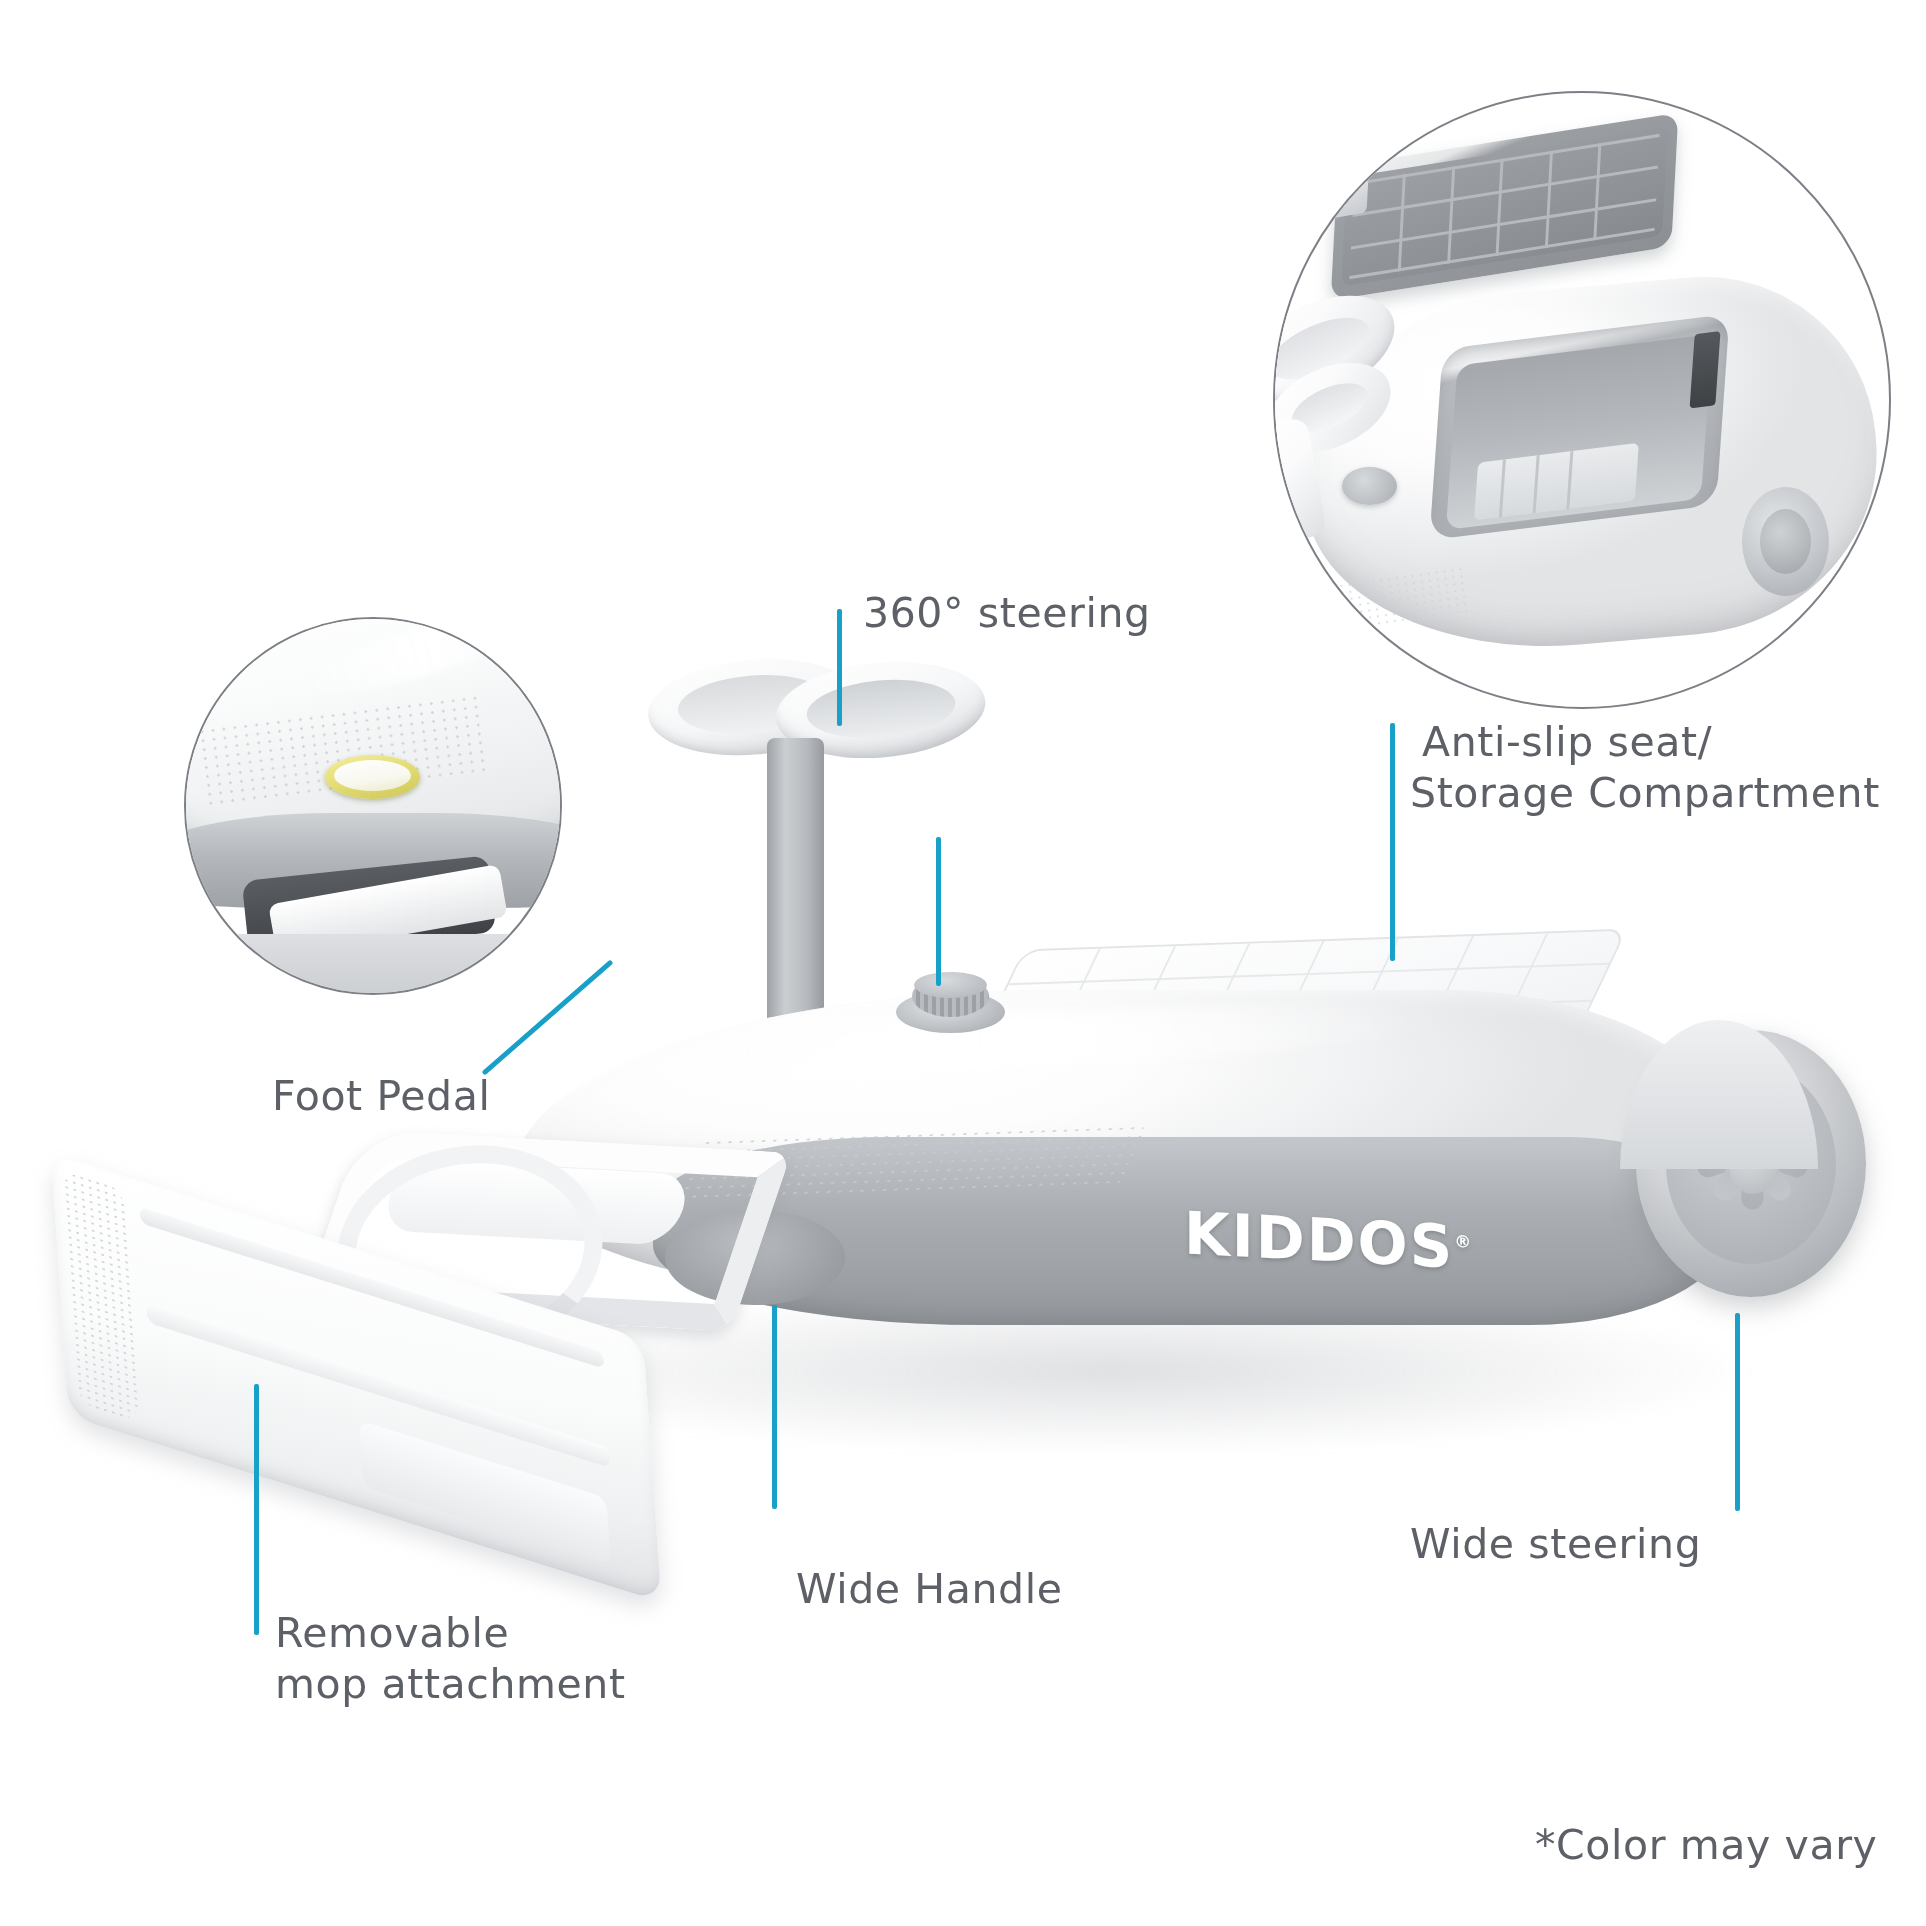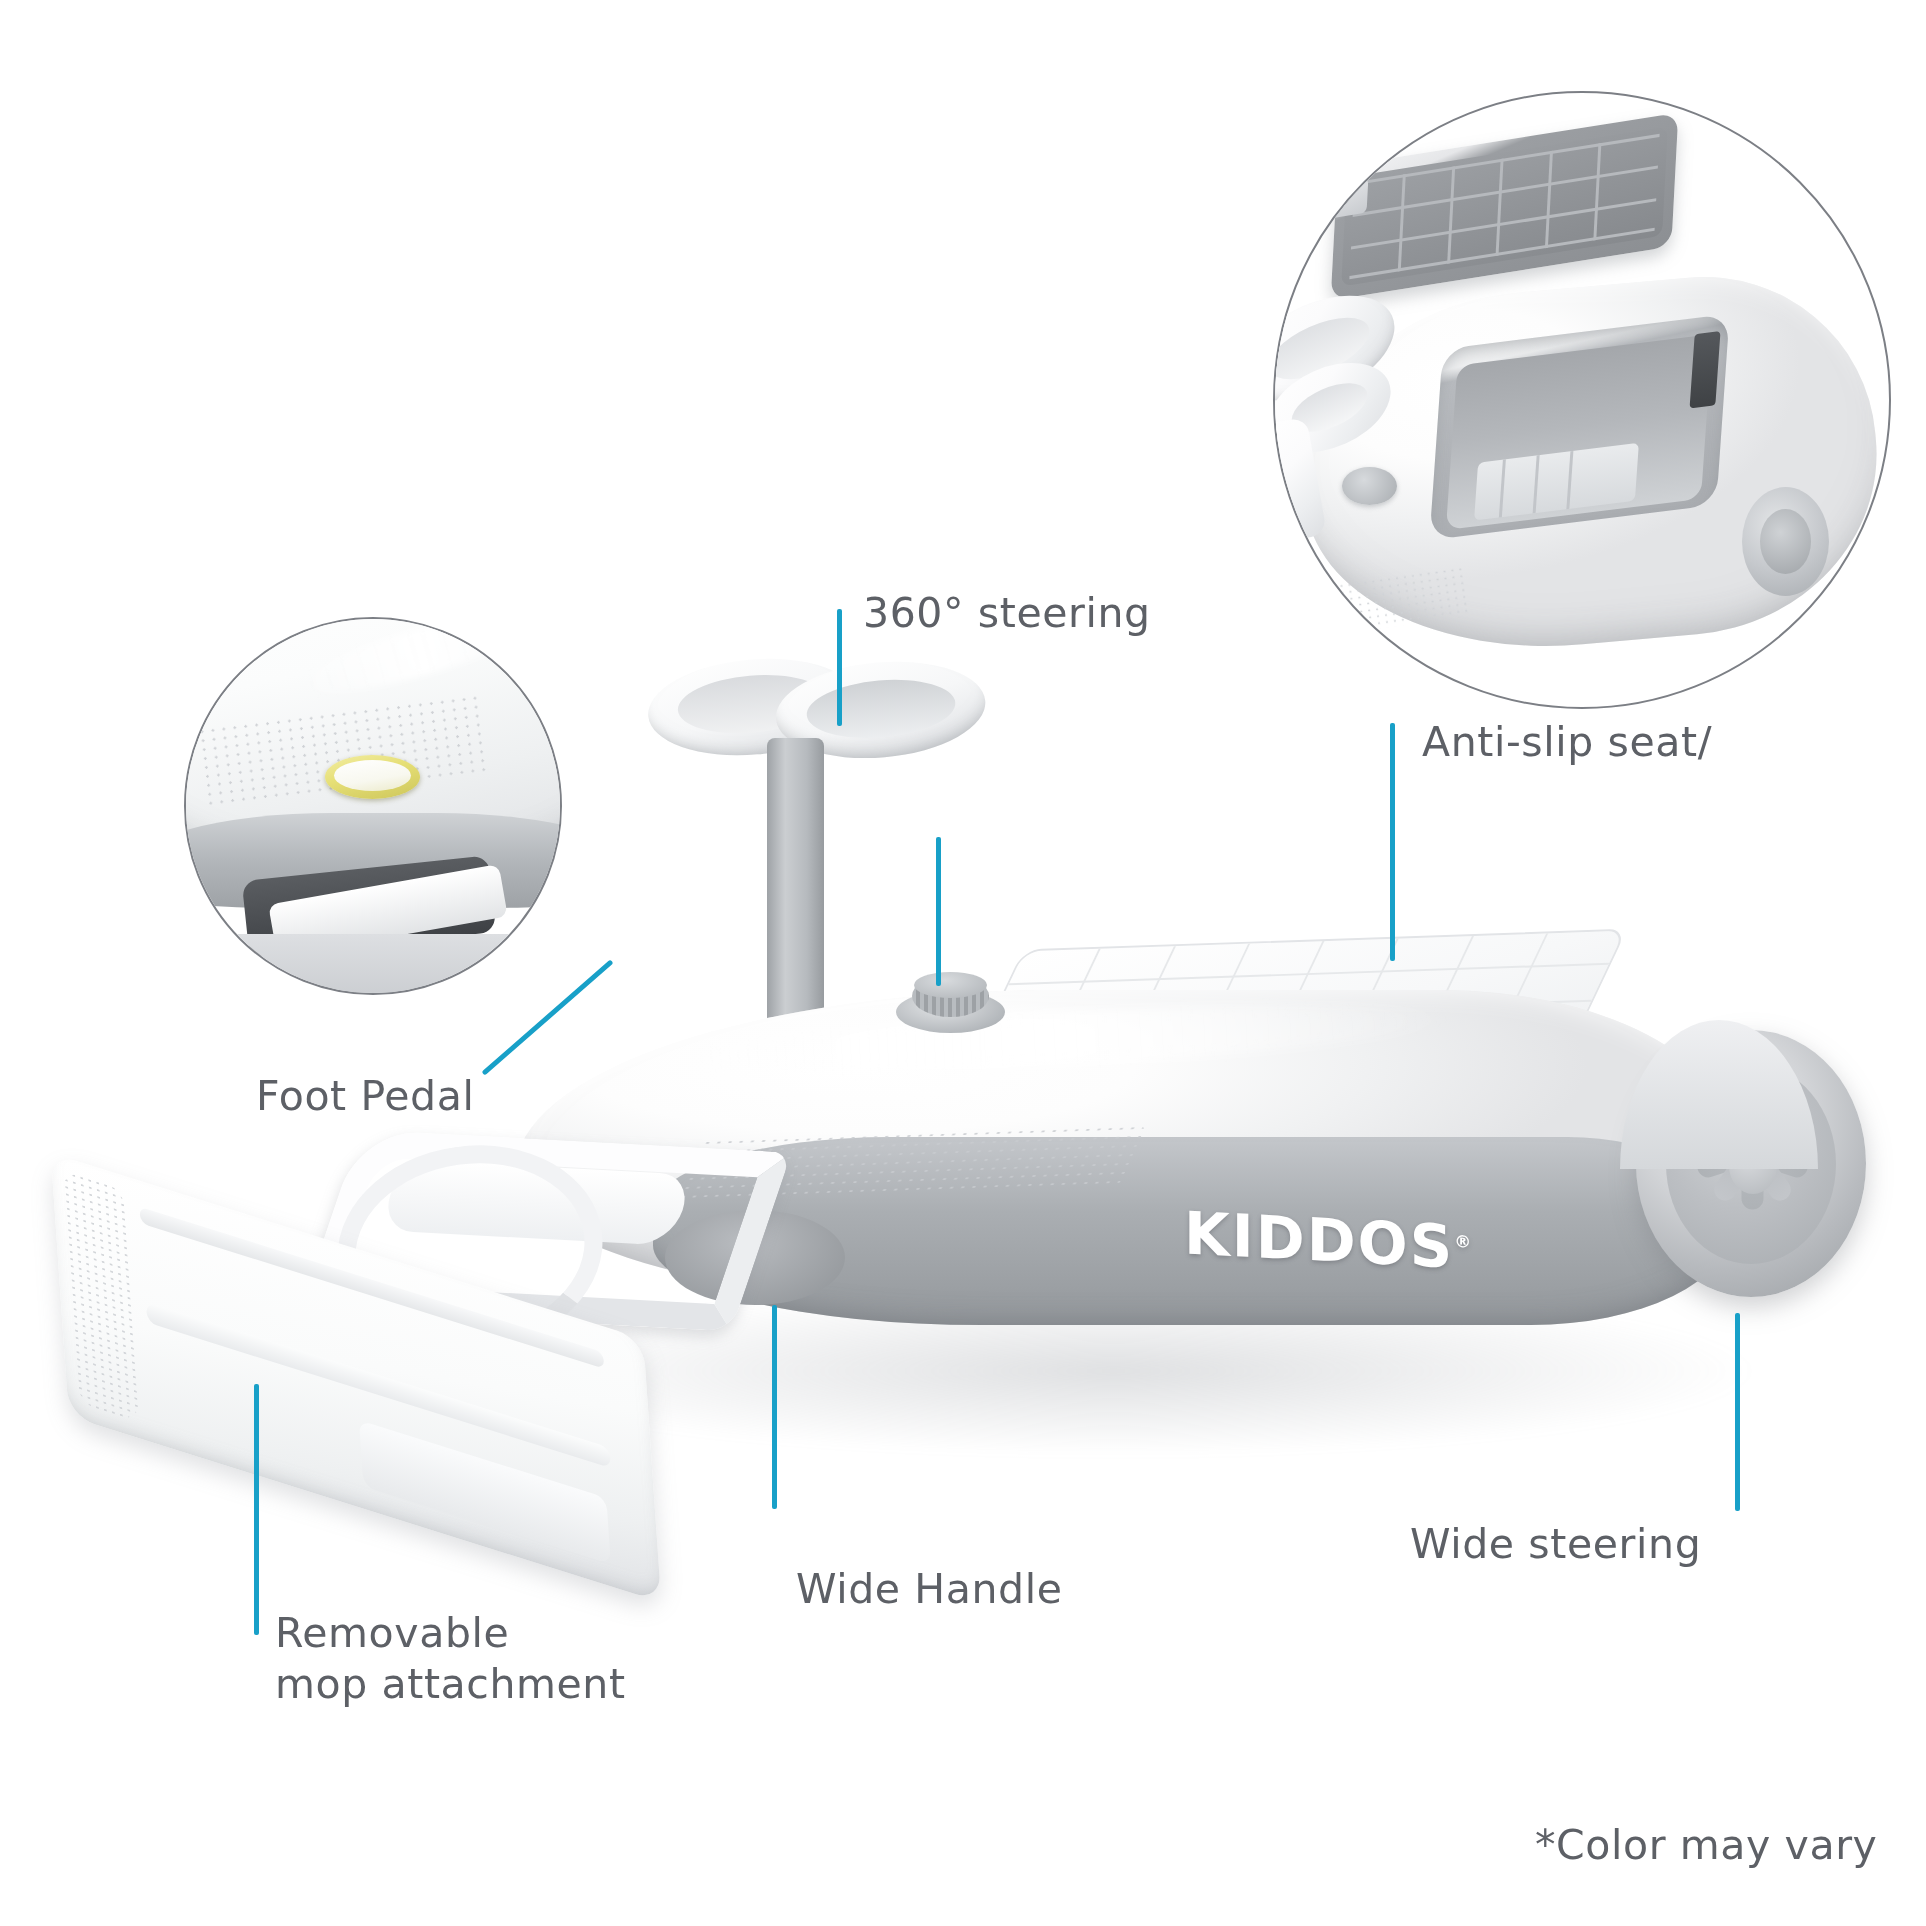--- a/index.html
+++ b/index.html
@@ -336,22 +336,23 @@
   <div class="leader v" style="left:772px;top:1305px;height:204px;"></div>
 
   <div class="leader v" style="left:1735px;top:1313px;height:198px;"></div>
 
   <div class="leader v" style="left:254px;top:1384px;height:251px;"></div>
 
   <div class="label" style="left:863px;top:588px;">360° steering</div>
 
 
   <div class="label" style="left:1410px;top:717px;margin-left:12px;">Anti-slip seat/</div>
-
-  <div class="label" style="left:256px;top:1071px;">Foot Pedal</div>
+  <div class="label" style="left:1410px;top:768px;">Storage Compartment</div>
+
+  <div class="label" style="left:272px;top:1071px;">Foot Pedal</div>
 
   <div class="label" style="left:796px;top:1564px;">Wide Handle</div>
 
   <div class="label" style="left:1410px;top:1519px;">Wide steering</div>
 
   <div class="label" style="left:275px;top:1608px;">Removable</div>
   <div class="label" style="left:275px;top:1659px;">mop attachment</div>
 
   <div class="label" style="left:1535px;top:1820px;">*Color may vary</div>
 

